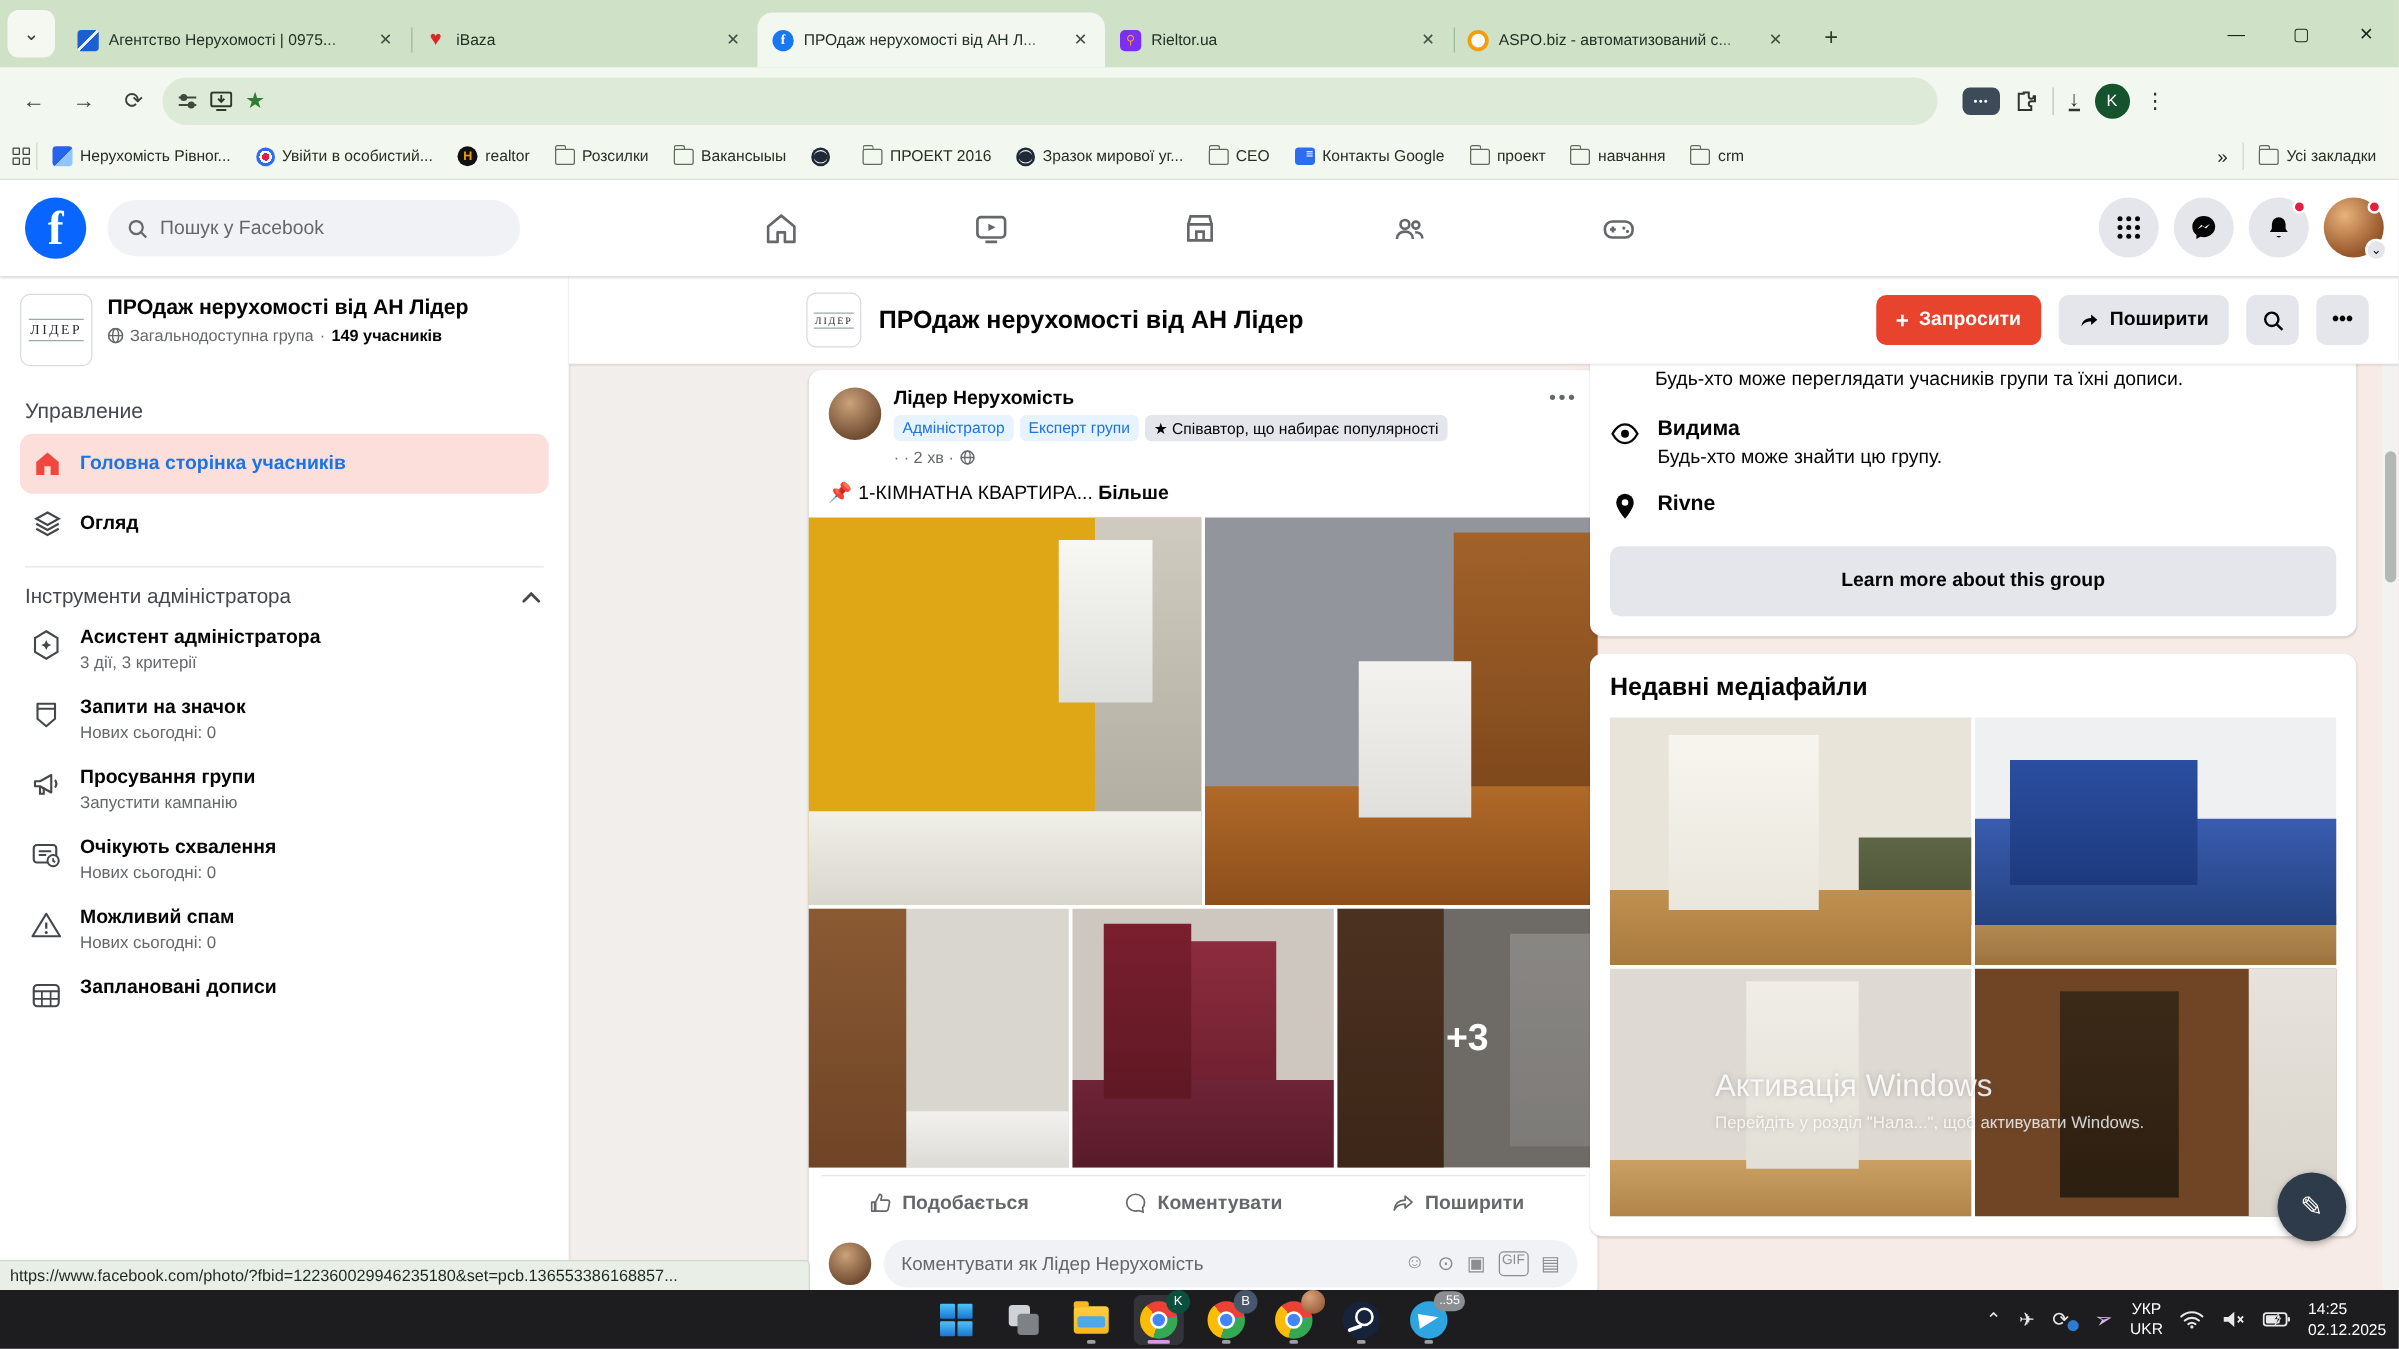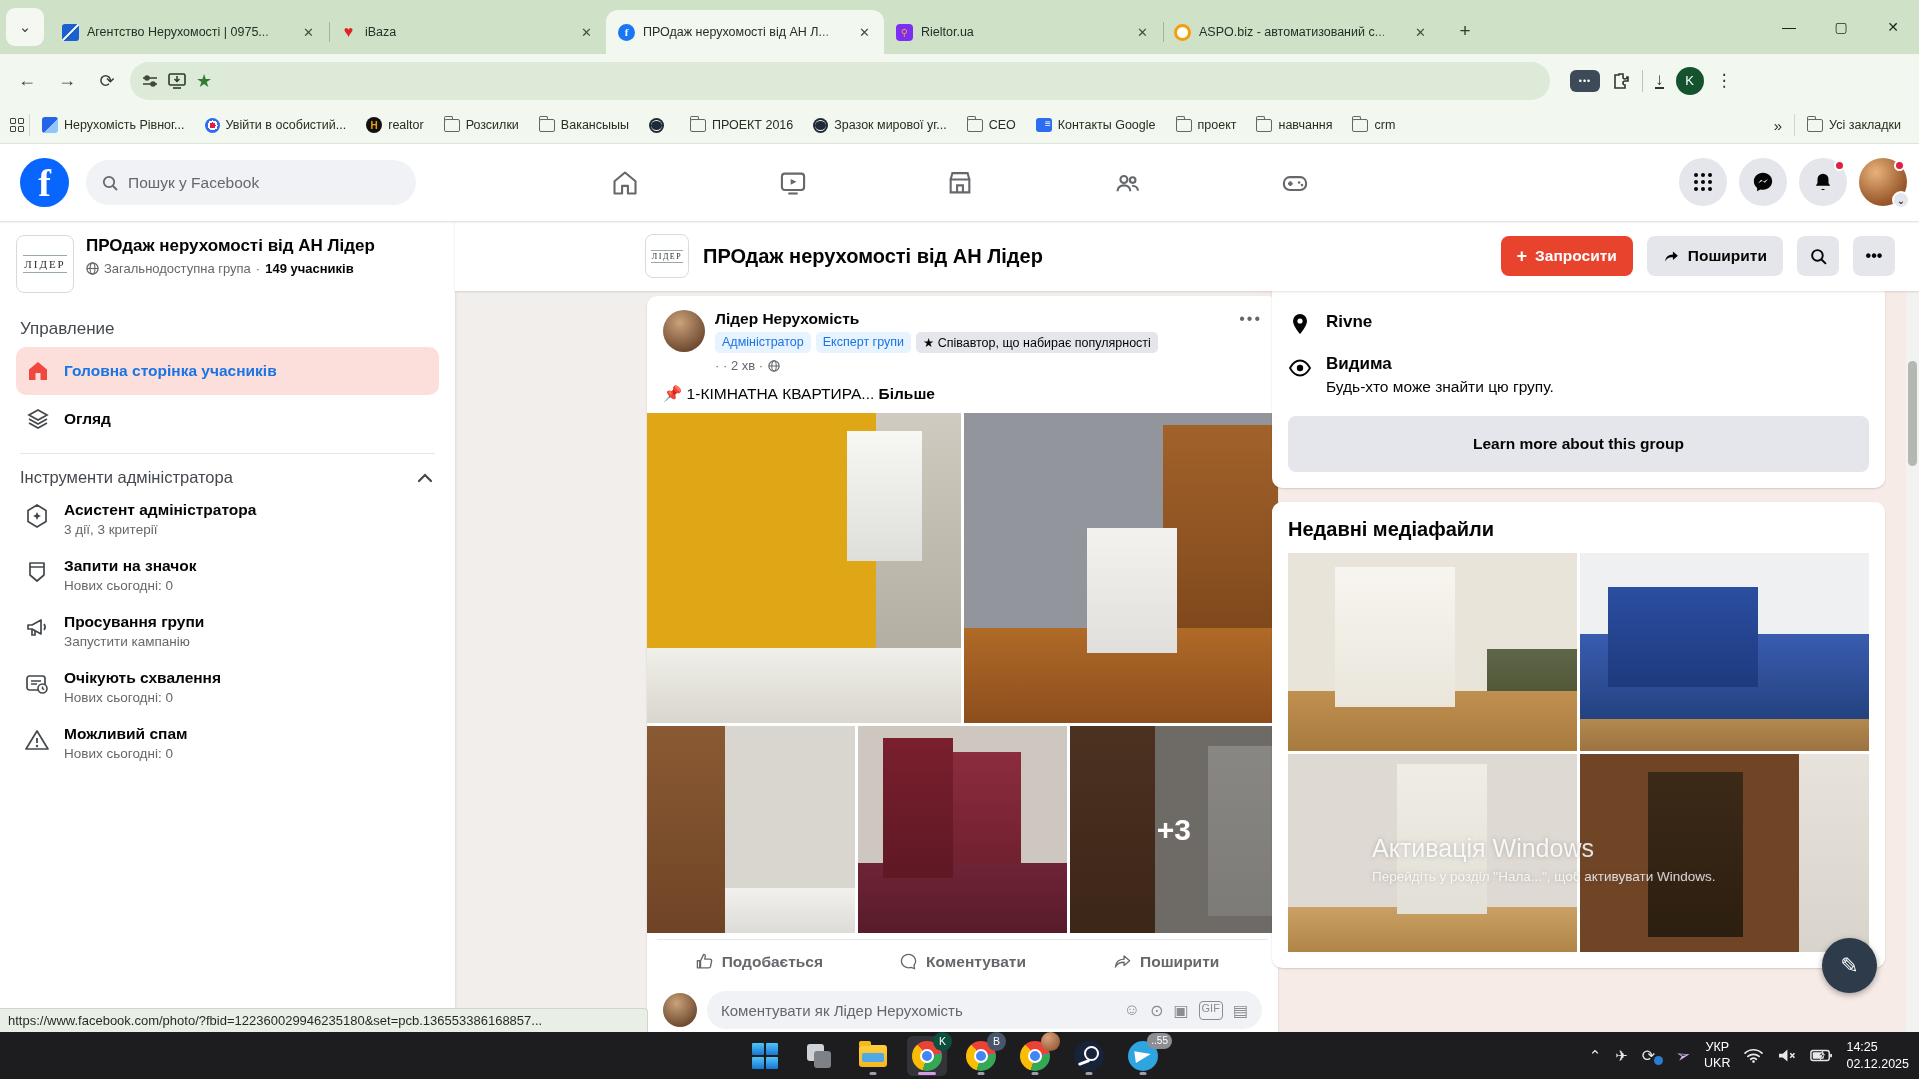--- a/index.html
+++ b/index.html
@@ -509,20 +509,32 @@
       <svg class="ti" width="26" height="26" viewBox="0 0 26 26">
           <path d="M13 4 L24 22 H2 Z" fill="none" stroke="#44484c" stroke-width="1.7" stroke-linejoin="round"></path>
           <line x1="13" y1="11" x2="13" y2="16" stroke="#44484c" stroke-width="1.8"></line>
           <circle cx="13" cy="19" r="1.2" fill="#44484c"></circle>
         </svg>
       <div>
           <div class="ttitle">Можливий спам</div>
           <div class="tsub">Нових сьогодні: 0</div>
         </div>
     </div>
+    <div class="toolitem">
+      <svg class="ti" width="26" height="26" viewBox="0 0 26 26">
+          <rect x="3" y="5" width="20" height="17" rx="3" fill="none" stroke="#44484c" stroke-width="1.7"></rect>
+          <line x1="3" y1="10" x2="23" y2="10" stroke="#44484c" stroke-width="1.6"></line>
+          <line x1="9.5" y1="10" x2="9.5" y2="22" stroke="#44484c" stroke-width="1.4"></line>
+          <line x1="16.5" y1="10" x2="16.5" y2="22" stroke="#44484c" stroke-width="1.4"></line>
+          <line x1="3" y1="16" x2="23" y2="16" stroke="#44484c" stroke-width="1.4"></line>
+        </svg>
+      <div>
+          <div class="ttitle">Заплановані дописи</div>
+        </div>
+    </div>
   </div>
 
   <div class="groupbar">
     <div class="minilogo">
         <span>ЛІДЕР</span>
       </div>
     <div class="gbtitle">ПРОдаж нерухомості від АН Лідер</div>
     <div class="btn red">
         <span style="font-size:18px">+</span>
         <span>Запросити</span>
@@ -608,36 +620,37 @@
           <span>▣</span>
           <span style="font-size:11px;border:1.5px solid #8a8d91;border-radius:4px;padding:0 2px">GIF</span>
           <span>▤</span>
         </div>
       </div>
     </div>
   </div>
 
   <div class="rcol">
     <div class="rcard">
-      <div class="ritem">
-        <svg width="24" height="24" viewBox="0 0 24 24" style="flex:none">
-            <path d="M12 2 a7 7 0 0 1 7 7 c0 5-7 13-7 13 S5 14 5 9 a7 7 0 0 1 7-7 Z" fill="#050505"></path>
-            <circle cx="12" cy="9" r="2.6" fill="#fff"></circle>
-          </svg>
-        <div class="rt">Rivne</div>
-      </div>
+      <div class="rdesc">Будь-хто може переглядати учасників групи та їхні дописи.</div>
       <div class="ritem">
         <svg width="24" height="24" viewBox="0 0 24 24" style="flex:none;margin-top:2px">
             <path d="M2 12 C5 6.5 9 4.5 12 4.5 s7 2 10 7.5 c-3 5.5-7 7.5-10 7.5 S5 17.5 2 12 Z" fill="none" stroke="#050505" stroke-width="1.8"></path>
             <circle cx="12" cy="12" r="3.2" fill="#050505"></circle>
           </svg>
         <div>
           <div class="rt">Видима</div>
           <div class="rd">Будь-хто може знайти цю групу.</div>
         </div>
+      </div>
+      <div class="ritem">
+        <svg width="24" height="24" viewBox="0 0 24 24" style="flex:none">
+            <path d="M12 2 a7 7 0 0 1 7 7 c0 5-7 13-7 13 S5 14 5 9 a7 7 0 0 1 7-7 Z" fill="#050505"></path>
+            <circle cx="12" cy="9" r="2.6" fill="#fff"></circle>
+          </svg>
+        <div class="rt">Rivne</div>
       </div>
       <div class="learnbtn">Learn more about this group</div>
     </div>
 
     <div class="rcard rcard2">
       <div class="rmtitle">Недавні медіафайли</div>
       <div class="mgrid">
         <div class="m m1"></div>
         <div class="m m2"></div>
         <div class="m m3"></div>

